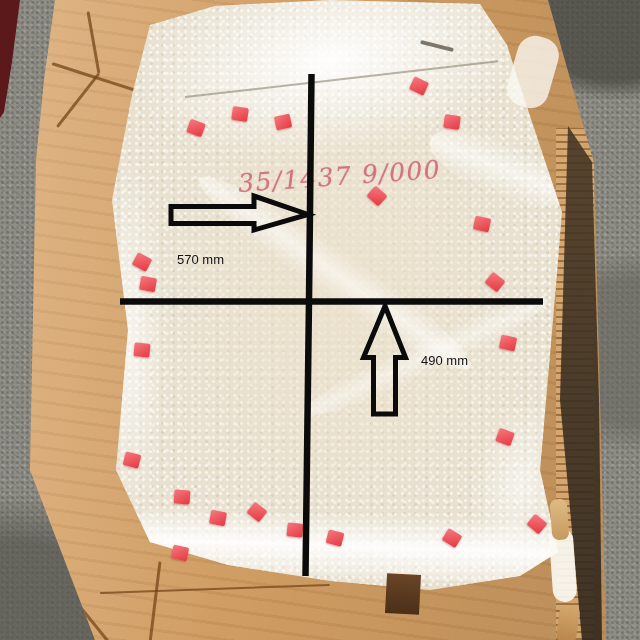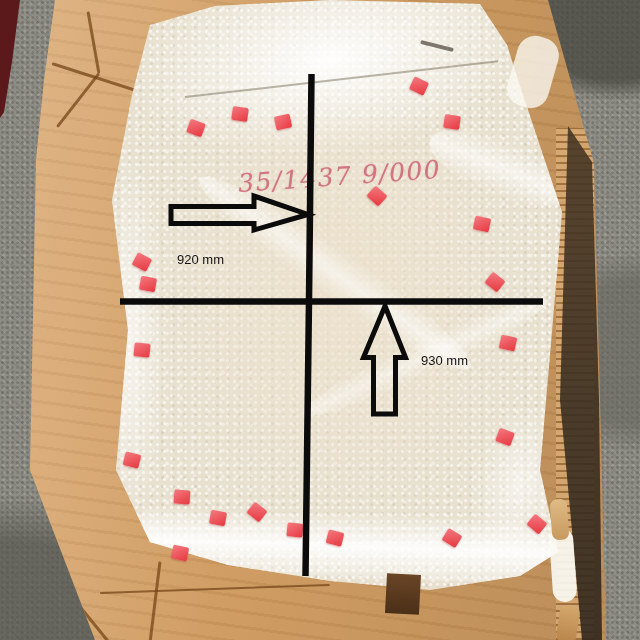--- a/index.html
+++ b/index.html
@@ -198,16 +198,16 @@
 
   <div class="handwriting">35/1437 9/000</div>
 
   <svg class="ann" viewBox="0 0 640 640" width="640" height="640">
     <polyline points="311.5,74 309,300 305.5,576" fill="none" stroke="#0b0b0b" stroke-width="6.5"></polyline>
     <line x1="120" y1="301.5" x2="543" y2="301.5" stroke="#0b0b0b" stroke-width="6.5"></line>
     <polygon points="171,206.5 254,206.5 254,196 308,214.5 254,230 254,223.5 171,223.5" fill="none" stroke="#0b0b0b" stroke-width="5" stroke-linejoin="miter"></polygon>
     <polygon points="385,306 405.5,357.5 395.5,357.5 395.5,414 373.5,414 373.5,357.5 363.5,357.5" fill="none" stroke="#0b0b0b" stroke-width="5" stroke-linejoin="miter"></polygon>
   </svg>
 
-  <div class="label w">920 mm</div>
-  <div class="label h">930 mm</div>
+  <div class="label w">570 mm</div>
+  <div class="label h">490 mm</div>
 
 </div>
 
 </body></html>

